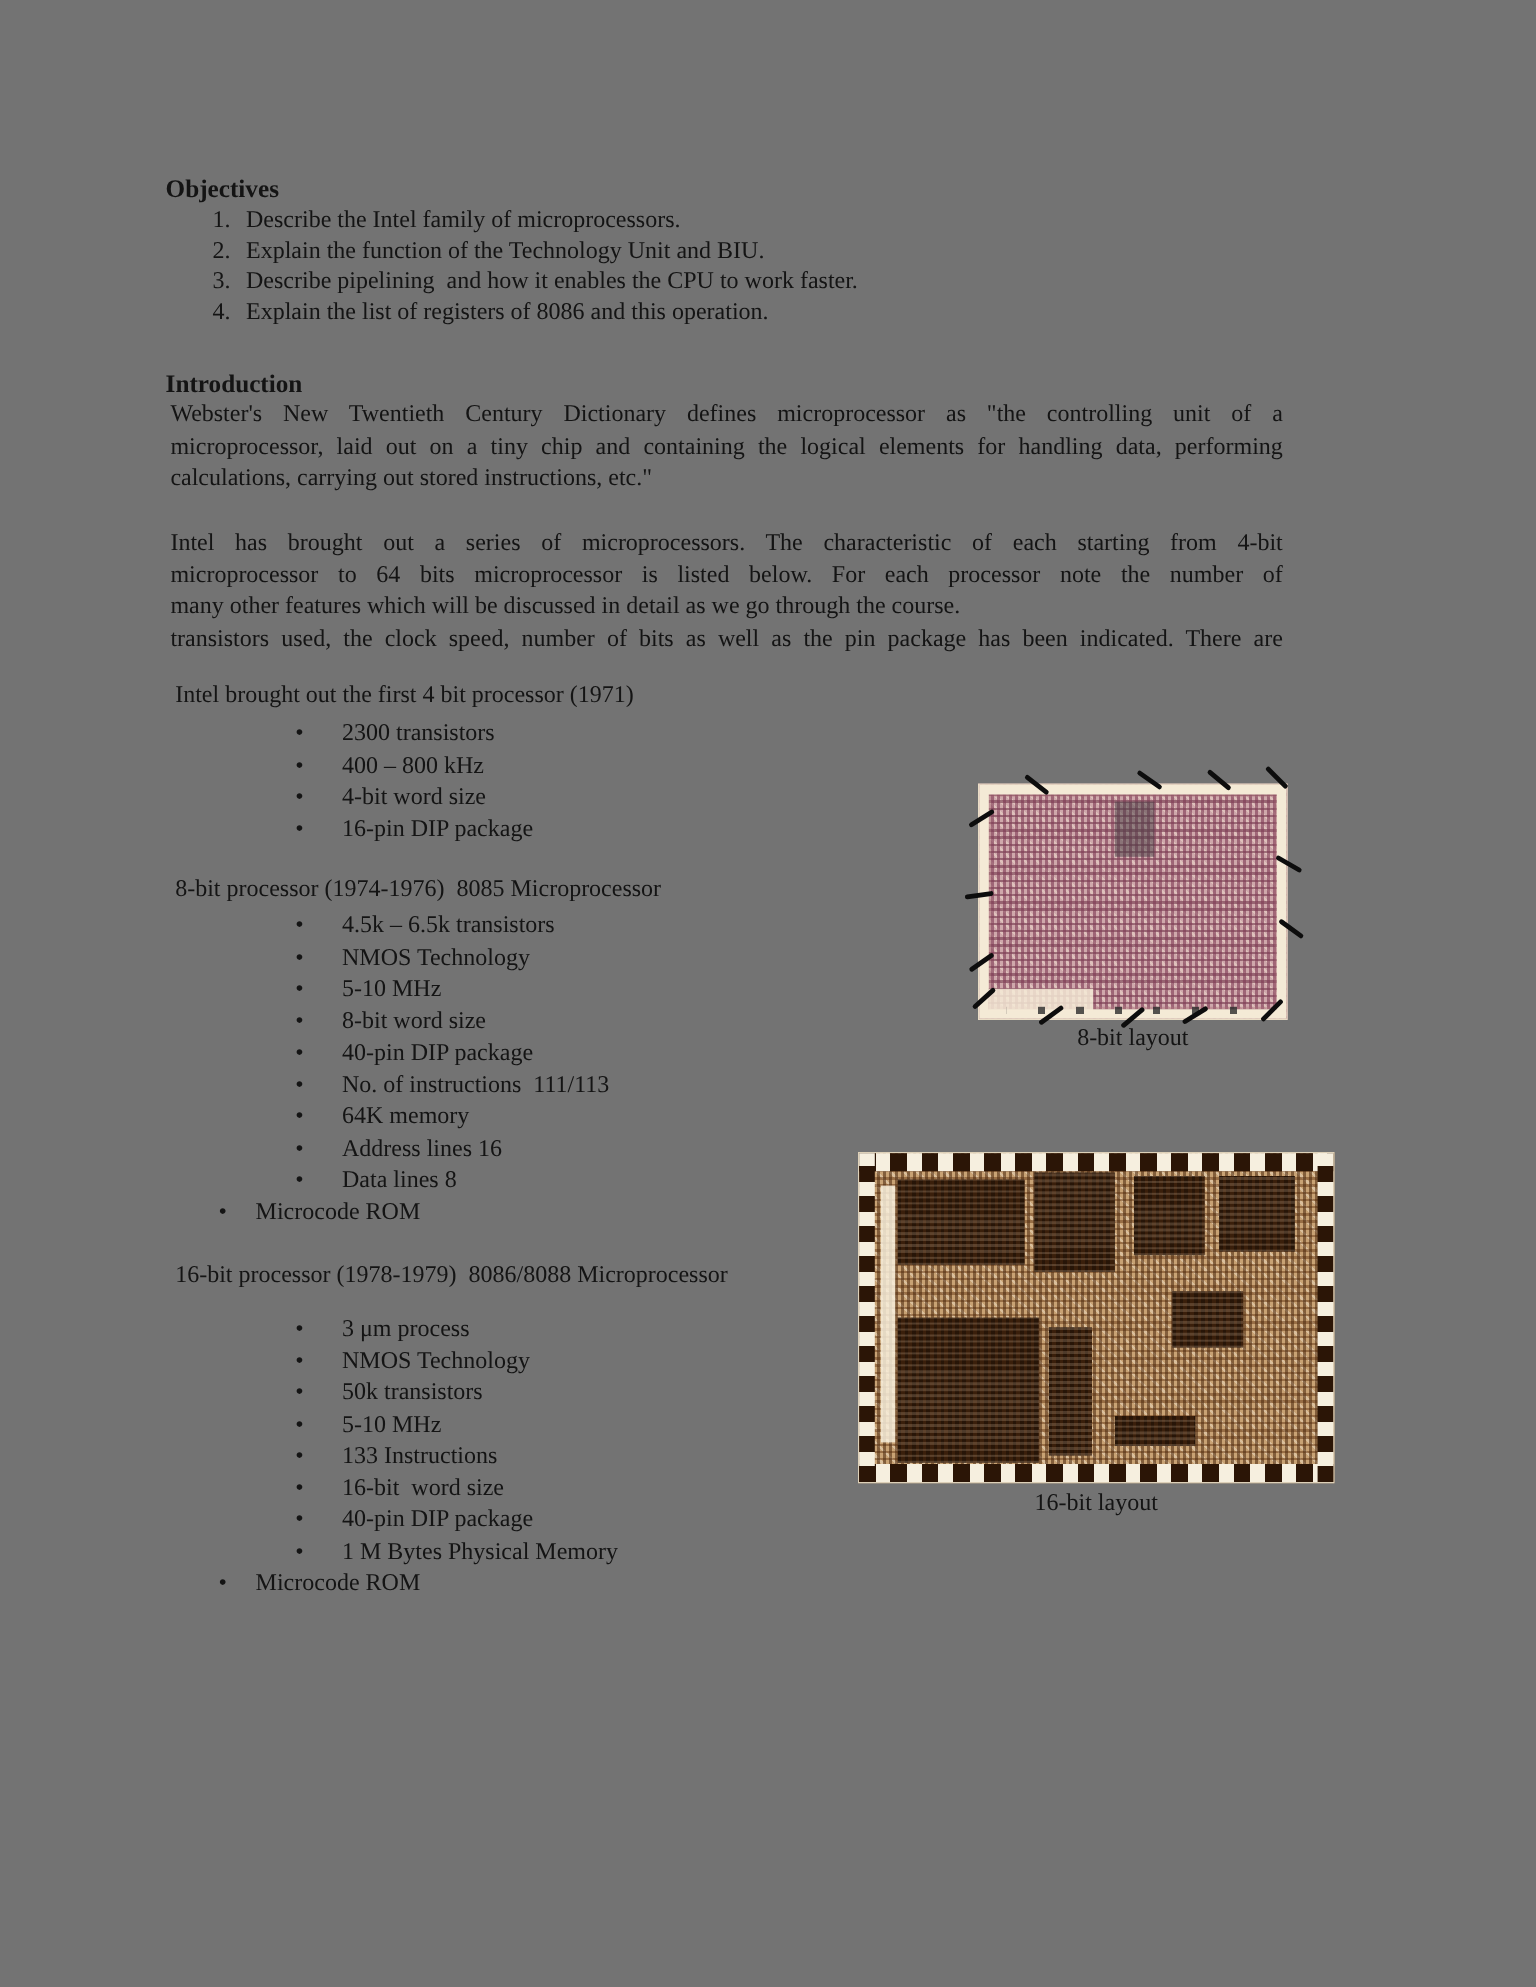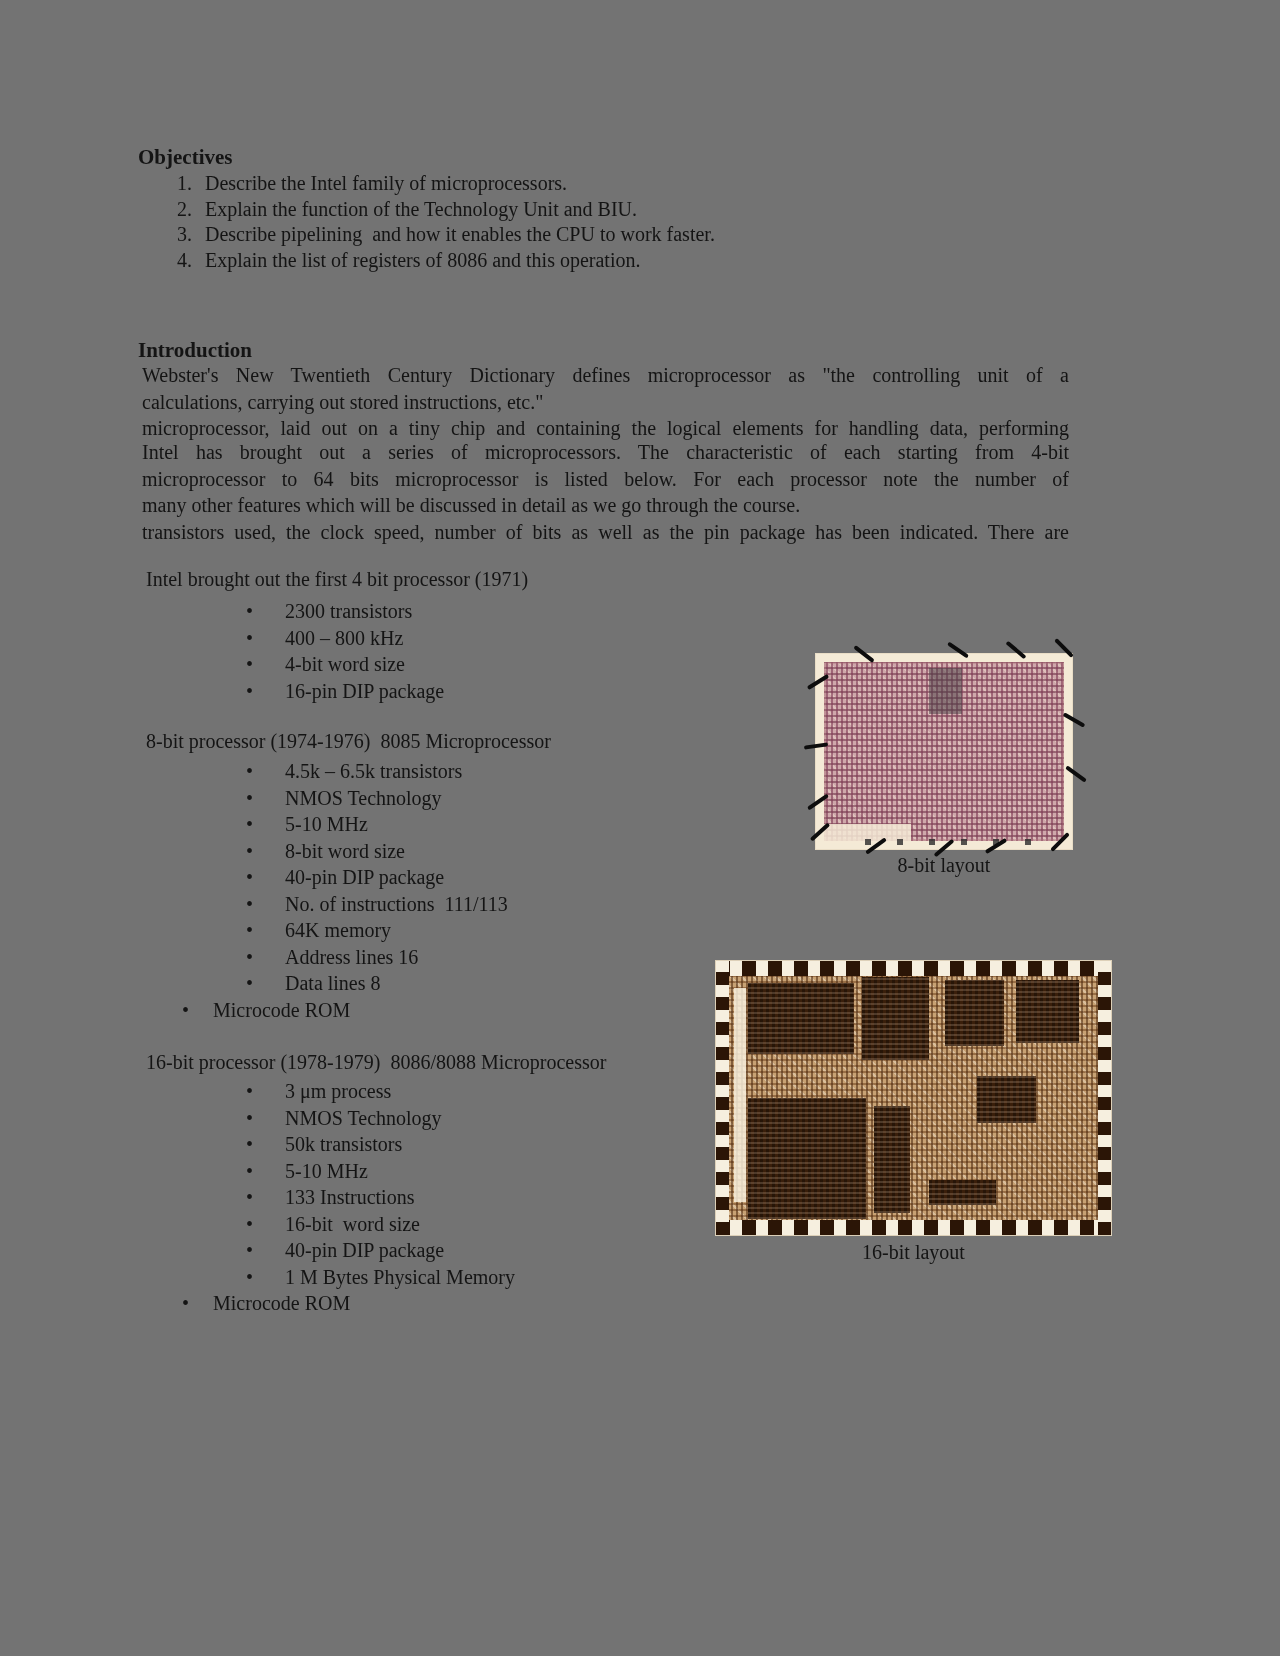--- a/index.html
+++ b/index.html
@@ -15,37 +15,37 @@
   }
 
   
   .bheading { font-size: 21px; font-weight: bold; line-height: 27px; }
 
   .objectives { position: absolute; left: 138px; top: 144px; }
   .oitem { display: flex; font-size: 20px; line-height: 25.5px; }
   .onum  { margin-left: 39px; width: 28px; flex: 0 0 auto; }
   .otxt  { white-space: pre-wrap; }
 
-  .intro { position: absolute; left: 138px; top: 307px; margin-top: 30px; }
+  .intro { position: absolute; left: 138px; top: 307px; }
   .intro .para { margin-top: -2px; margin-left: 4px; width: 927px; }
   .para2 { position: absolute; left: 142px; top: 439px; width: 927px; }
   .jline {
     font-size: 20px; line-height: 26.5px;
     text-align: justify; text-align-last: justify; text-justify: inter-word;
   }
   .jline.lastline { text-align-last: left; }
 
   .procsec { position: absolute; left: 146px; }
   .sec1 { top: 566px; }
   .sec2 { top: 728px; }
   .sec3 { top: 1049px; }
   .shead { font-size: 20px; line-height: 26px; white-space: pre-wrap; }
   .sec1 .blist { margin-top: 6px; }
   .sec2 .blist { margin-top: 4px; }
-  .sec3 .blist { margin-top: 3px; }
+  .sec3 .blist { margin-top: 19px; }
   .b2, .b1 { position: relative; font-size: 20px; line-height: 26.5px; }
   .b2 { padding-left: 139px; }
   .b2::before { content: "\2022"; position: absolute; left: 100px; top: 0; }
   .b1 { padding-left: 67px; }
   .b1::before { content: "\2022"; position: absolute; left: 36px; top: 0; }
   .btxt { white-space: pre-wrap; }
 
   
   .fig { position: absolute; }
   .fig8  { left: 815px; top: 653px; width: 258px; }
@@ -147,22 +147,22 @@
         <span class="onum">4.</span>
         <span class="otxt">Explain the list of registers of 8086 and this operation.</span>
       </div>
     </div>
   </section>
 
   <section class="intro">
     <div class="bheading">Introduction</div>
     <div class="para">
       <div class="jline">Webster's New Twentieth Century Dictionary defines microprocessor as "the controlling unit of a</div>
+      <div class="jline">microprocessor, laid out on a tiny chip and containing the logical elements for handling data, performing</div>
       <div class="jline lastline">calculations, carrying out stored instructions, etc."</div>
-      <div class="jline">microprocessor, laid out on a tiny chip and containing the logical elements for handling data, performing</div>
     </div>
   </section>
 
   <div class="para2">
     <div class="jline">Intel has brought out a series of microprocessors.  The characteristic of each starting from 4-bit</div>
     <div class="jline">microprocessor to 64 bits microprocessor is listed below. For each processor note the number of</div>
     <div class="jline lastline">many other features which will be discussed in detail as we go through the course.</div>
     <div class="jline">transistors used, the clock speed, number of bits as well as the pin package has been indicated. There are</div>
   </div>
 

